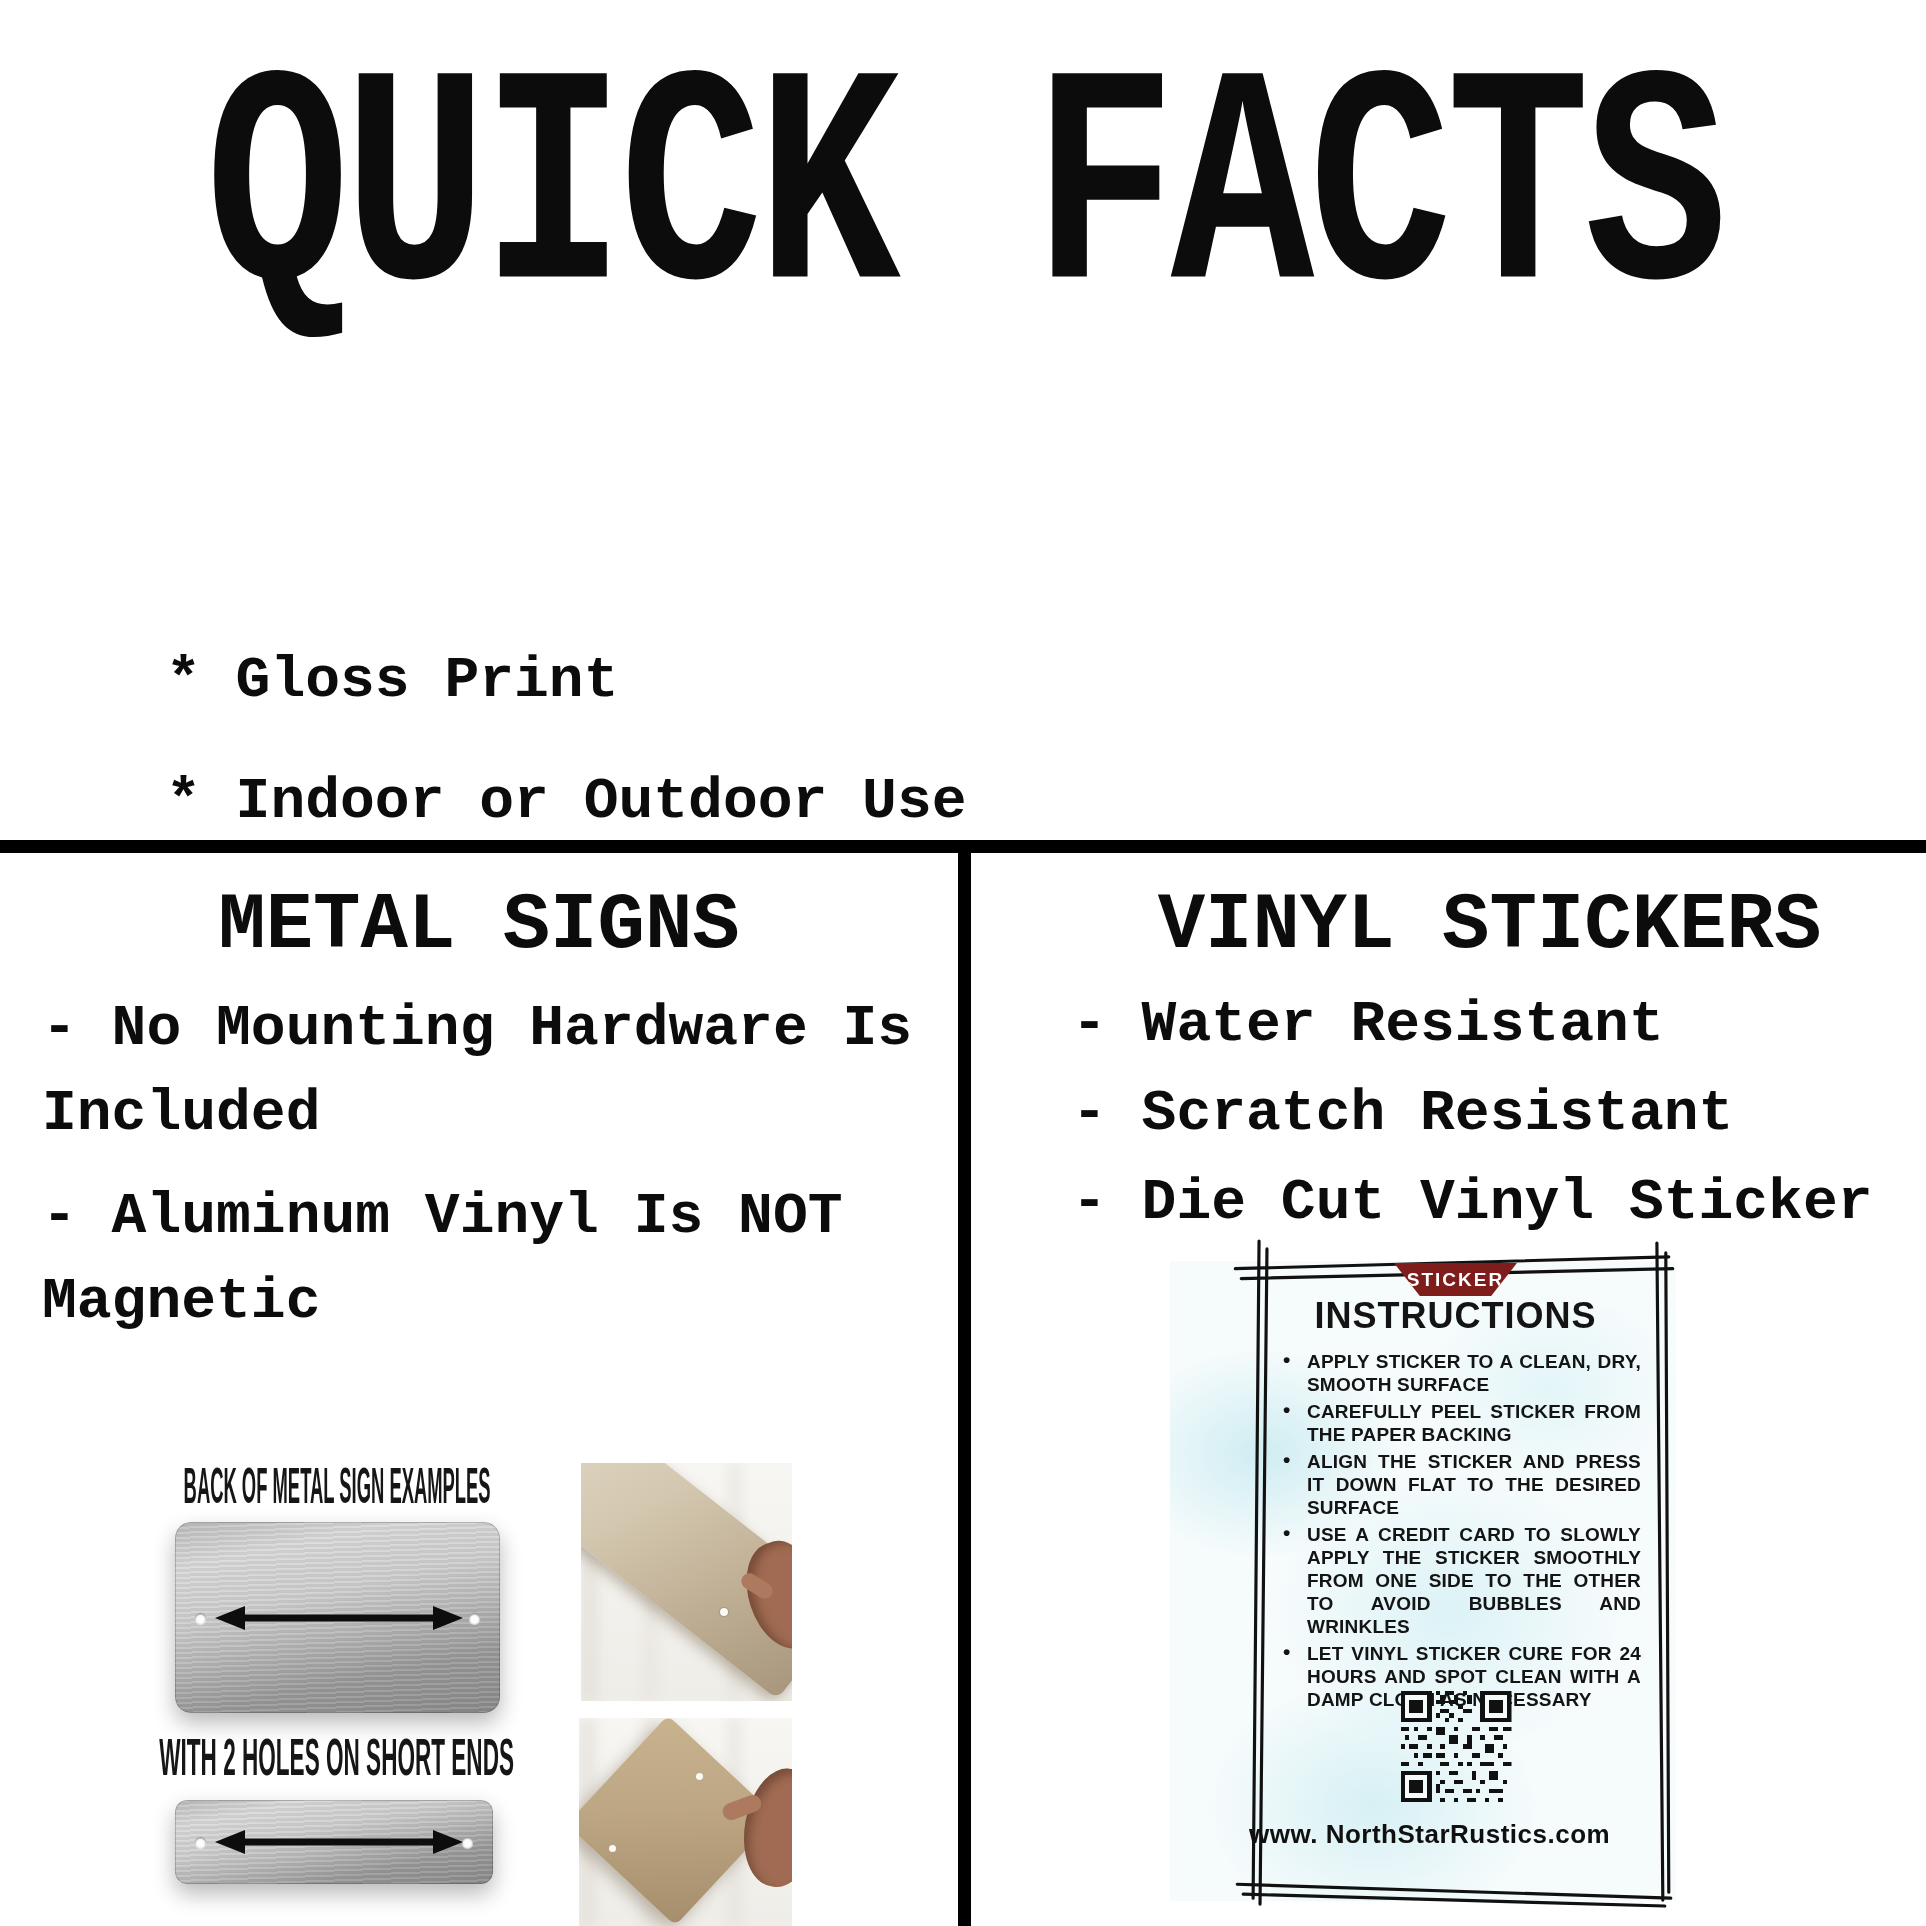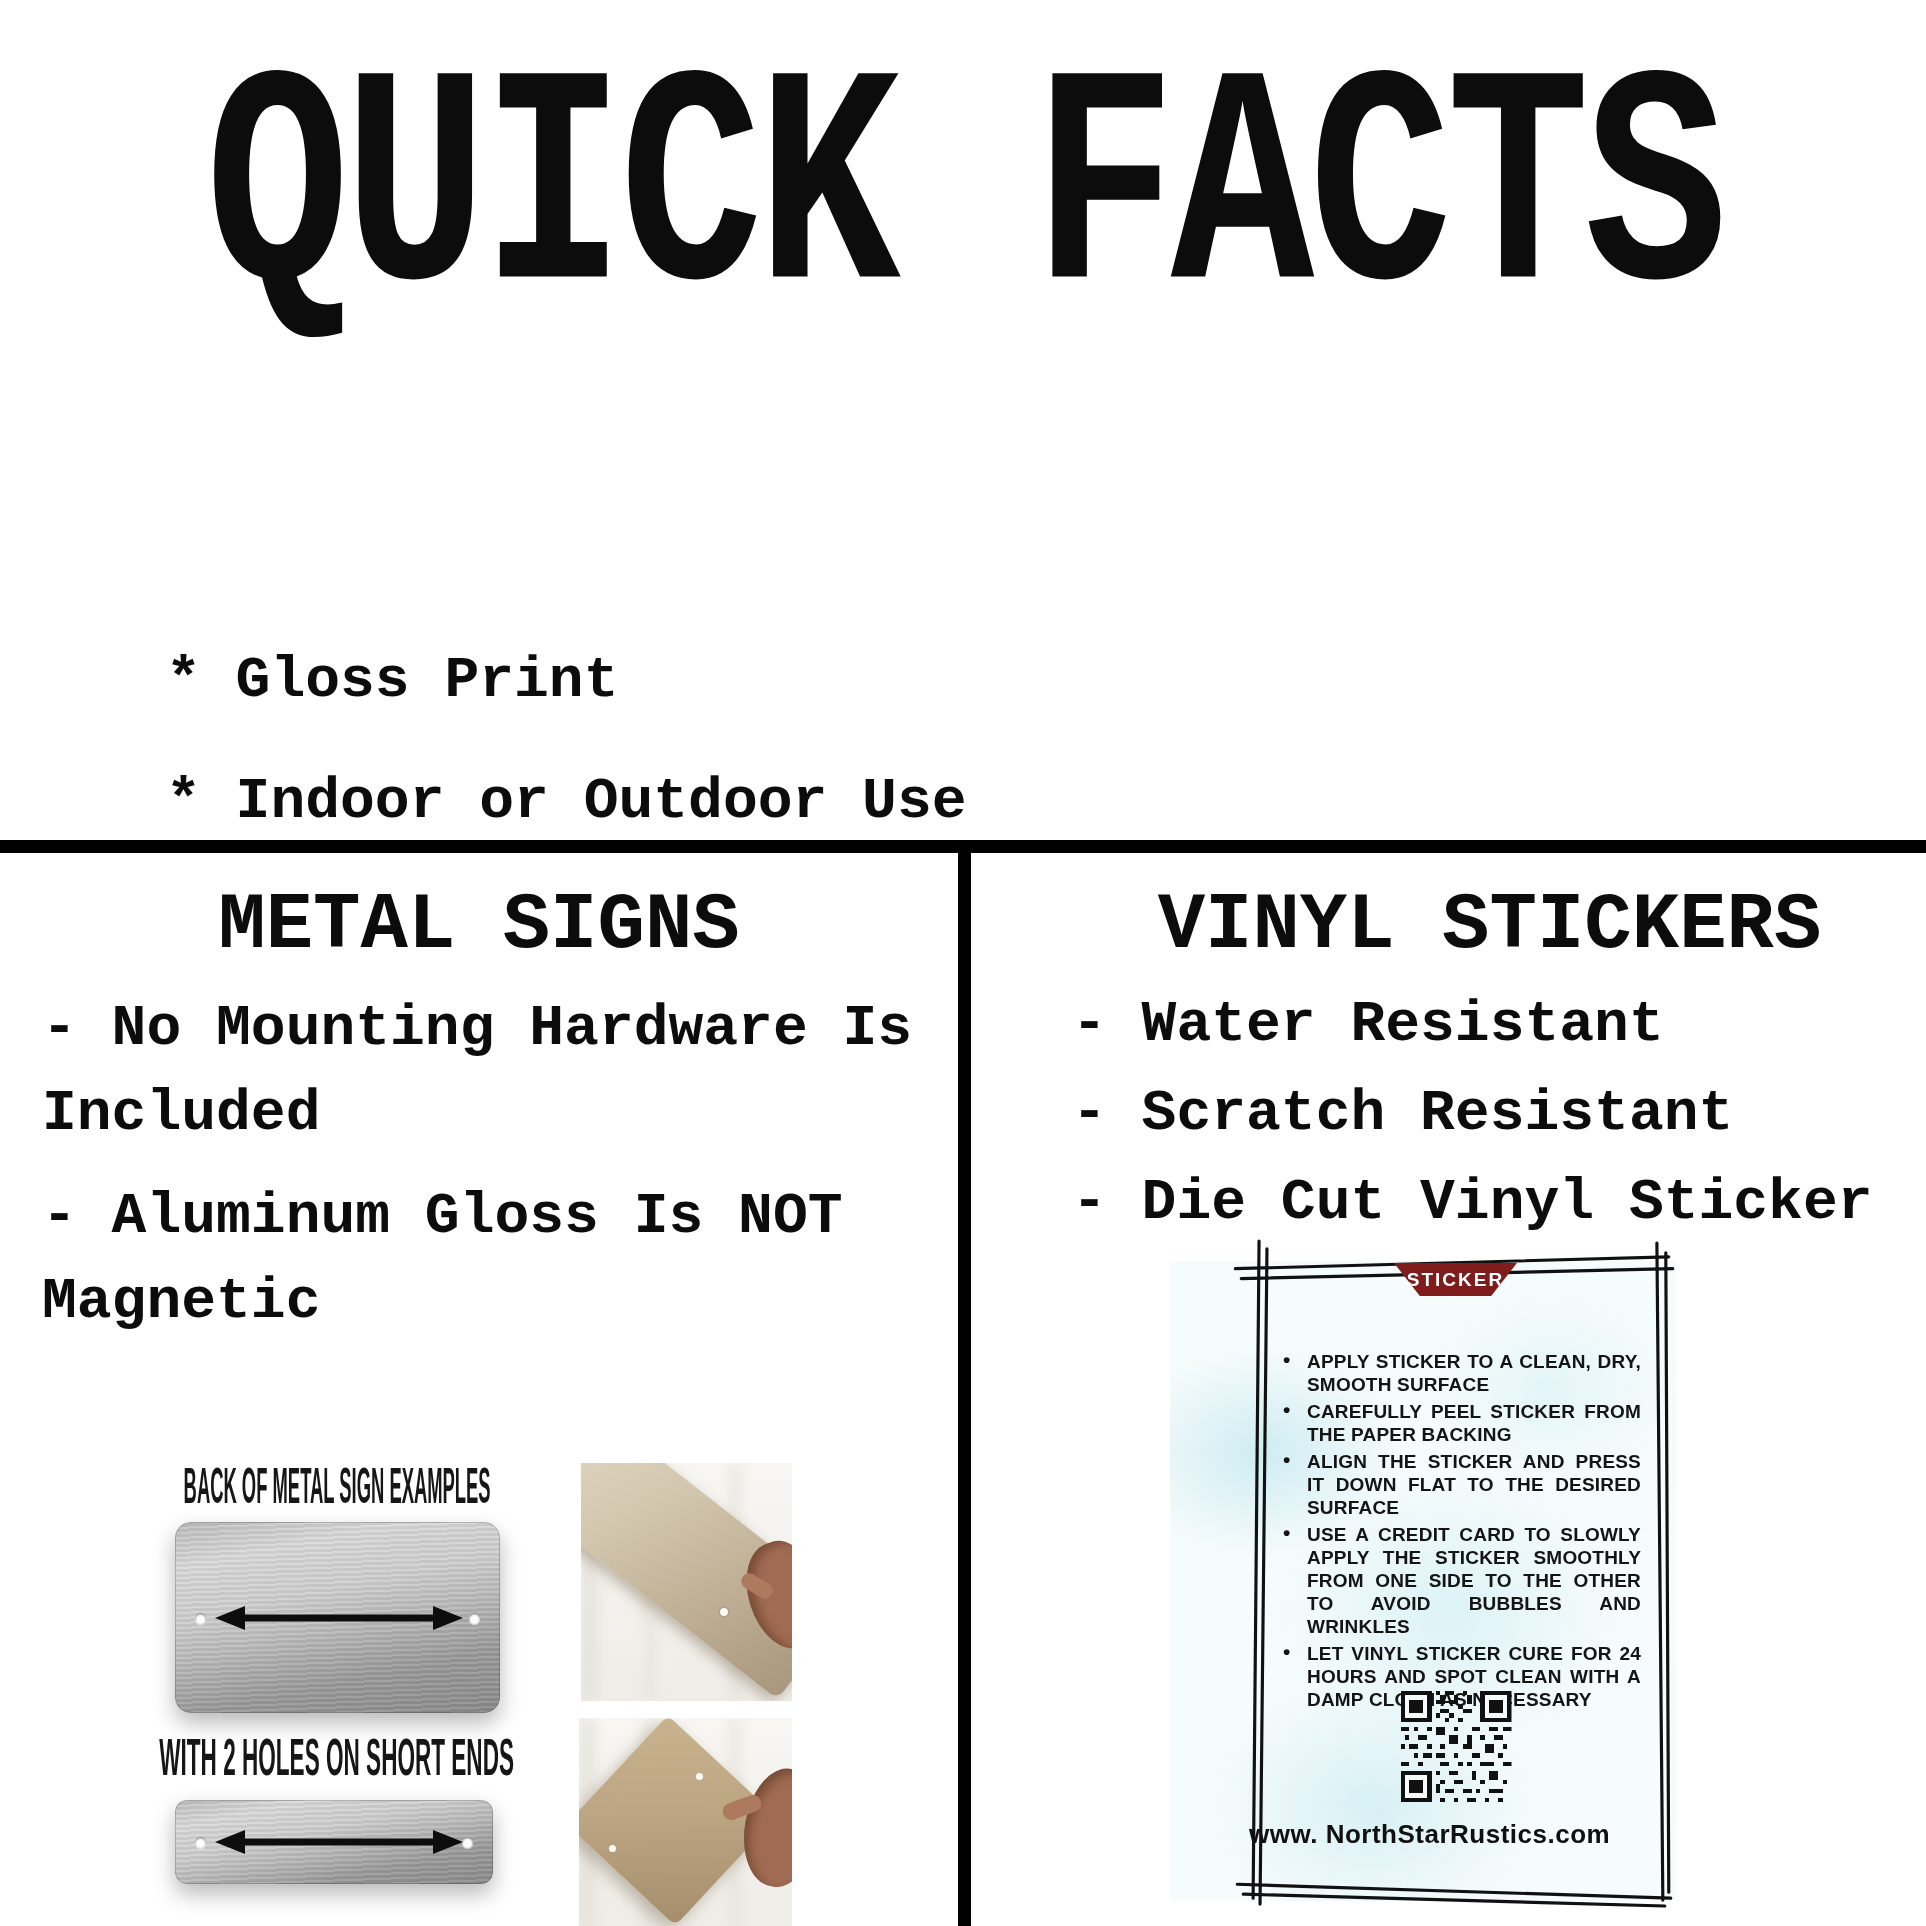--- a/index.html
+++ b/index.html
@@ -117,21 +117,21 @@
 
   <div class="intro-line intro-gloss">* Gloss Print</div>
   <div class="intro-line intro-use">* Indoor or Outdoor Use</div>
 
   <div class="hr-div"></div>
   <div class="vr-div"></div>
 
   <div class="col-header metal-header">METAL SIGNS</div>
   <ul class="fact-list metal-list">
     <li>- No Mounting Hardware Is Included</li>
-    <li>- Aluminum Gloss Is NOT Magnetic</li>
+    <li>- Aluminum Vinyl Is NOT Magnetic</li>
   </ul>
 
   <div class="fig-label fig-label-1">BACK OF METAL SIGN EXAMPLES</div>
 
   <div class="sign-back sign1">
     <span class="hole hole-l"></span>
     <span class="hole hole-r"></span>
     <svg class="arrow" viewBox="0 0 248 30" preserveAspectRatio="none">
       <line x1="24" y1="15" x2="224" y2="15" stroke="#0d0d0d" stroke-width="7"></line>
       <polygon points="0,15 30,3 30,27" fill="#0d0d0d"></polygon>
@@ -188,20 +188,21 @@
         <line x1="10" y1="662" x2="436" y2="674"></line>
         <line x1="26" y1="2" x2="20" y2="666"></line>
         <line x1="34" y1="10" x2="27" y2="672"></line>
       </g>
     </svg>
 
     <div class="sticker-tab">
       <span>STICKER</span>
     </div>
 
+    <div class="card-heading">INSTRUCTIONS</div>
 
     <ul class="steps">
       <li><span class="dot">•</span><span>APPLY STICKER TO A CLEAN, DRY, SMOOTH SURFACE</span></li>
       <li><span class="dot">•</span><span>CAREFULLY PEEL STICKER FROM THE PAPER BACKING</span></li>
       <li><span class="dot">•</span><span>ALIGN THE STICKER AND PRESS IT DOWN FLAT TO THE DESIRED SURFACE</span></li>
       <li><span class="dot">•</span><span>USE A CREDIT CARD TO SLOWLY APPLY THE STICKER SMOOTHLY FROM ONE SIDE TO THE OTHER TO AVOID BUBBLES AND WRINKLES</span></li>
       <li><span class="dot">•</span><span>LET VINYL STICKER CURE FOR 24 HOURS AND SPOT CLEAN WITH A DAMP CLOTH AS NECESSARY</span></li>
     </ul>
 
     <svg class="qr" viewBox="0 0 25 25" shape-rendering="crispEdges">

